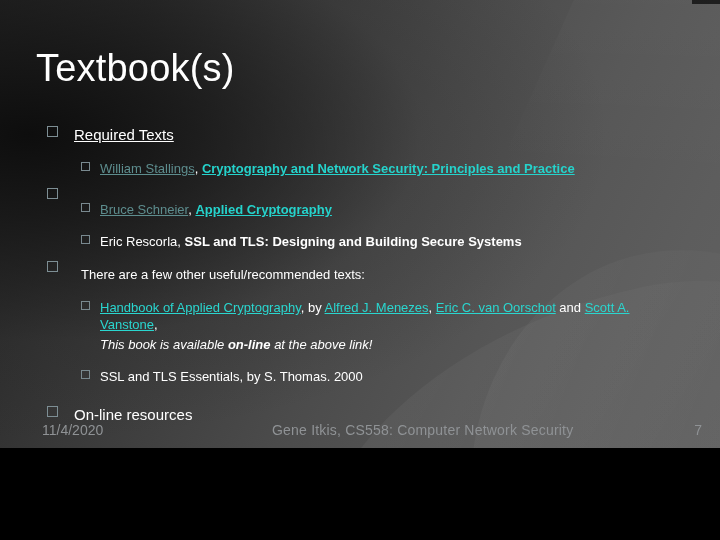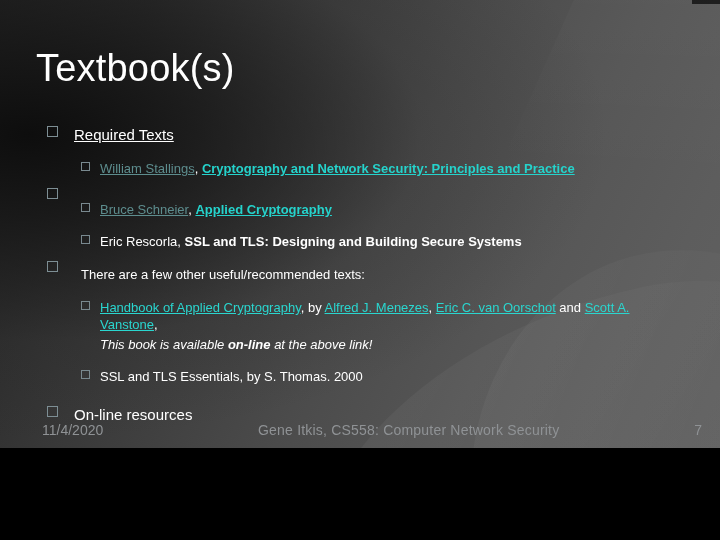--- a/index.html
+++ b/index.html
@@ -174,21 +174,21 @@
     position: absolute;
     left: 0;
     right: 0;
     bottom: 10px;
     height: 16px;
     font-size: 14px;
     color: #8f9295;
     line-height: 16px;
   }
   #footer .f-date   { position: absolute; left: 42px; }
-  #footer .f-center { position: absolute; left: 258px; letter-spacing: 0.2px; }
+  #footer .f-center { position: absolute; left: 272px; letter-spacing: 0.2px; }
   #footer .f-page   { position: absolute; right: 18px; }
 </style>
 </head>
 <body>
 
 <div id="slide">
 
   <div class="sheen-a"></div>
   <div class="sheen-b"></div>
   <div class="sheen-c"></div>

